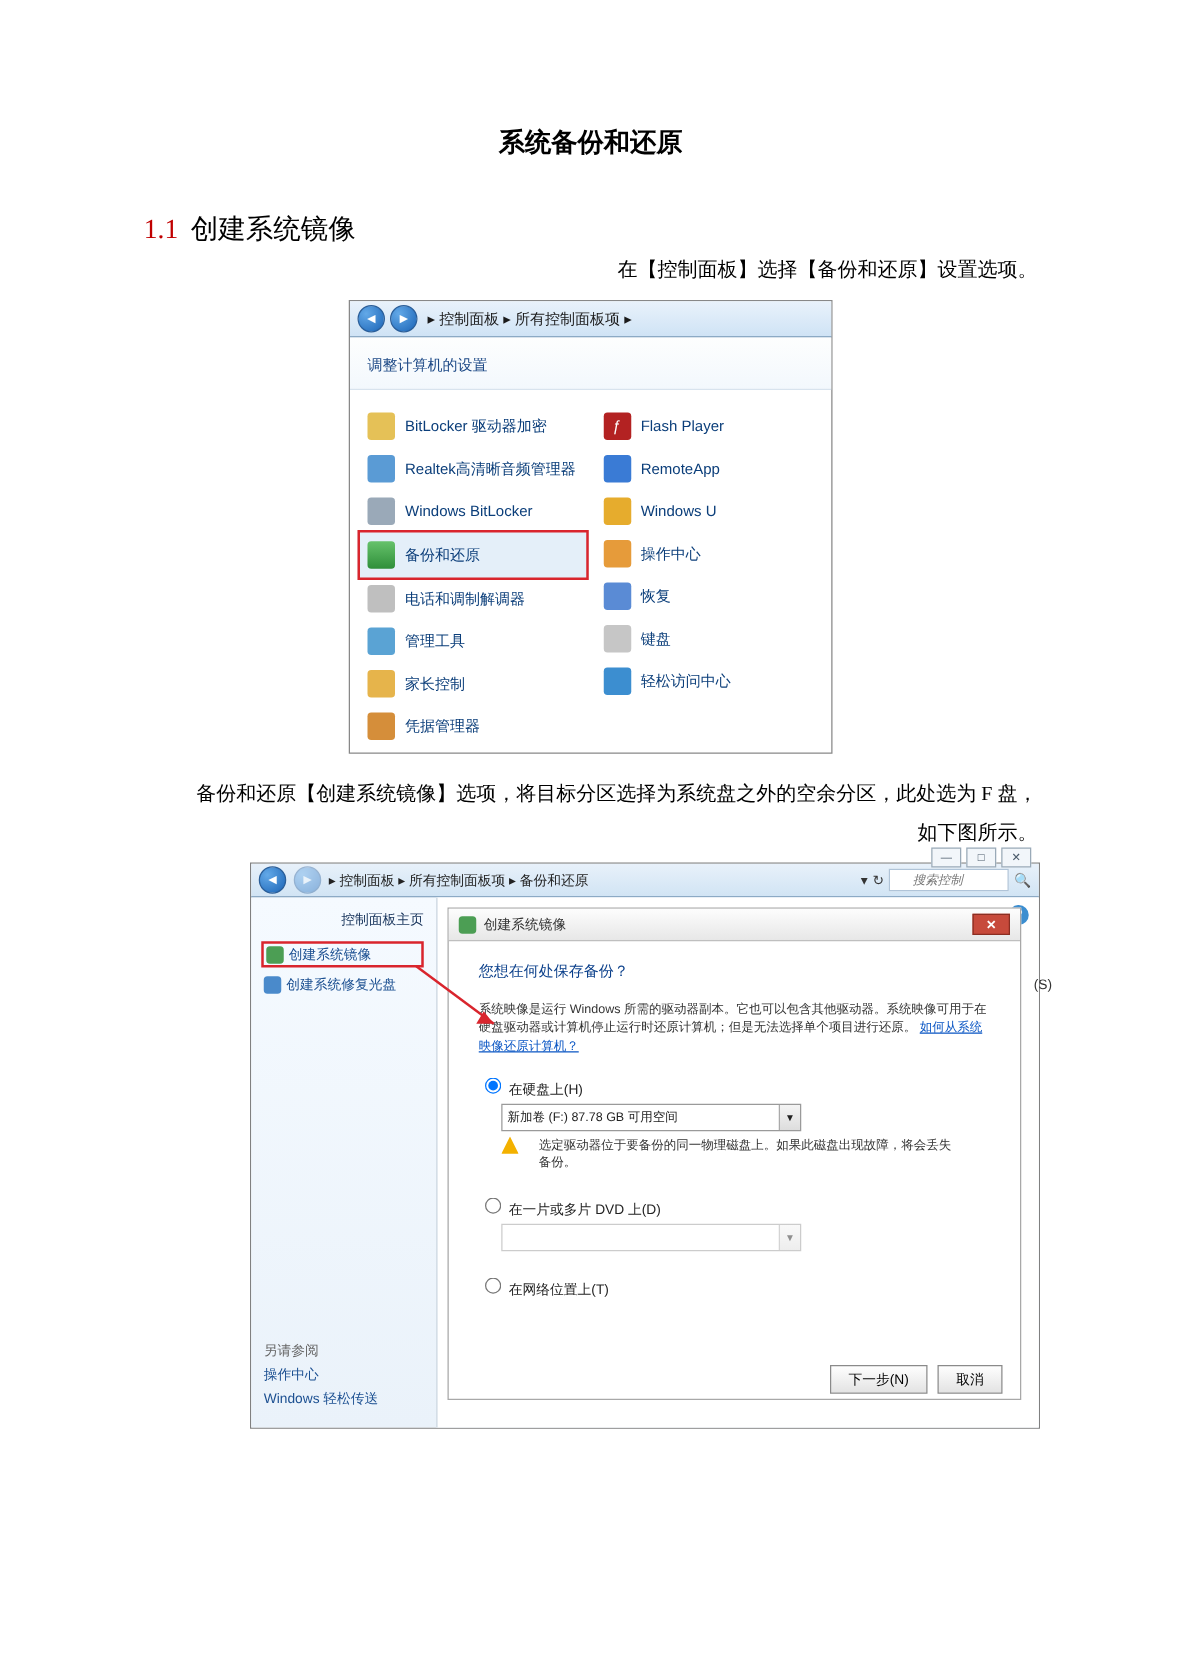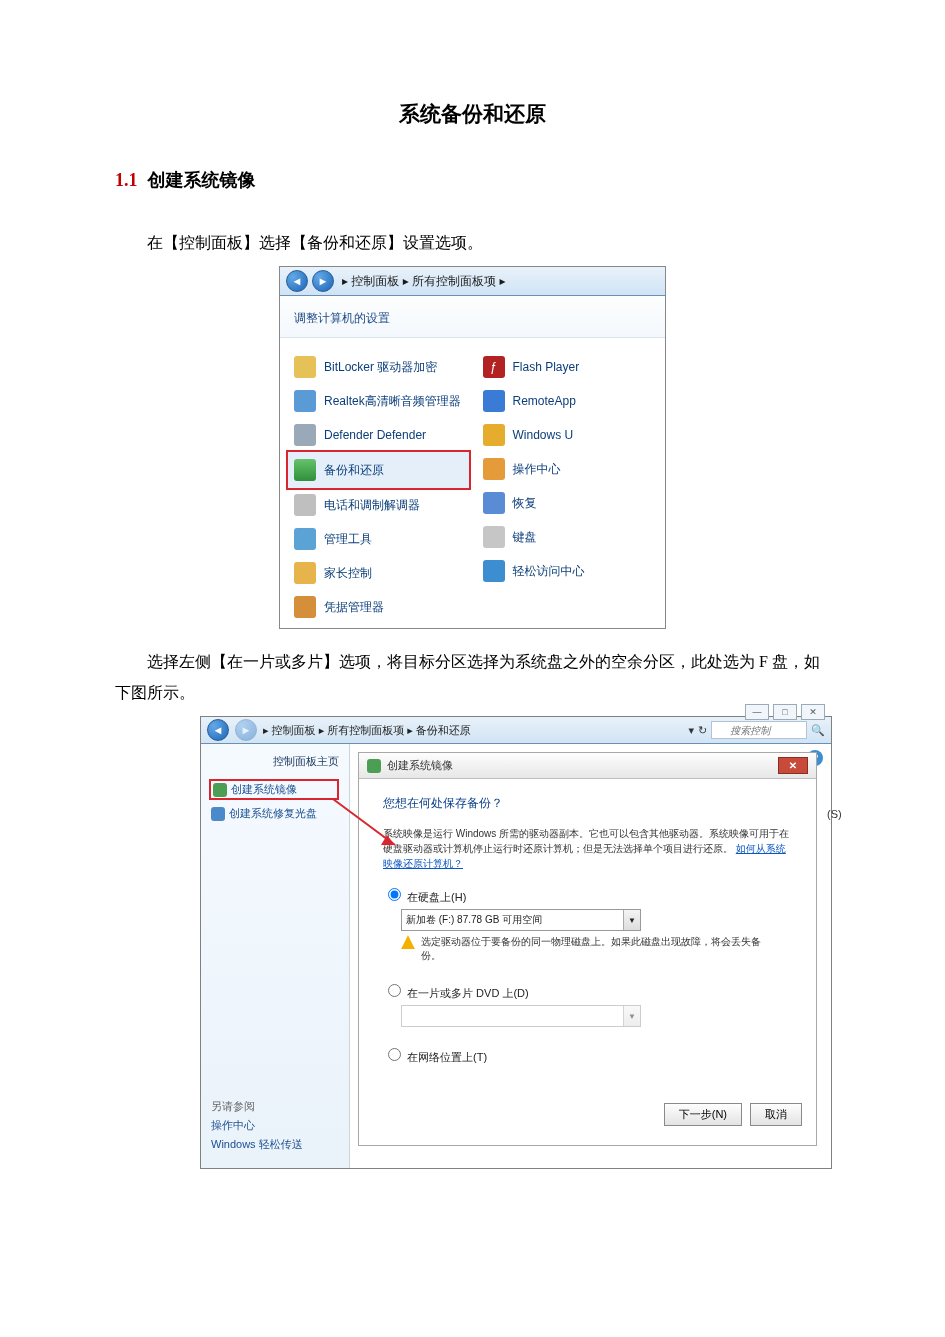--- a/index.html
+++ b/index.html
@@ -15,35 +15,36 @@
     padding: 100px 115px 0 115px;
   }
   .doc-title {
     text-align: center;
     font-family: "SimHei", "黑体", sans-serif;
     font-size: 21px;
     font-weight: bold;
     margin-bottom: 40px;
   }
   .sec-heading {
-    font-size: 18px;
-    font-weight: bold;
+    font-size: 22px;
+    font-weight: normal;
     font-family: "SimSun", "宋体", serif;
     color: #000;
-    margin-bottom: 36px;
+    margin-bottom: 4px;
   }
   .sec-heading .num {
     color: #c00000;
     margin-right: 10px;
   }
   .para {
     font-size: 16px;
     line-height: 1.9;
     text-indent: 2em;
     margin-bottom: 8px;
+    text-align: right;
   }
   
   .cp-shot {
     width: 385px;
     margin: 8px auto 18px auto;
     border: 1px solid #888;
     font-family: "Microsoft YaHei", "Segoe UI", sans-serif;
     background: #fff;
   }
   .cp-titlebar {
@@ -229,29 +230,29 @@
   .opt{margin:10px 0 18px 0;}
   .opt label{font-size:11px;}
   .opt .combo{
     margin:4px 0 4px 18px;width:230px;height:18px;
     border:1px solid #9a9a9a;background:#fff;font-size:10px;
     padding:1px 4px;display:flex;align-items:center;position:relative;text-align:right;
   }
   .combo-arrow{position:absolute;right:0;top:0;bottom:0;width:16px;
     background:linear-gradient(#f4f4f4,#ddd);border-left:1px solid #aaa;
     display:flex;align-items:center;justify-content:center;font-size:8px;}
-  .warn-row{display:flex;gap:6px;margin-left:18px;font-size:10px;color:#333;max-width:360px;justify-content:center;}
+  .warn-row{display:flex;gap:16px;margin-left:18px;font-size:10px;color:#333;max-width:360px;justify-content:center;}
   .warn-icon{width:14px;height:14px;flex-shrink:0;background:#f3b100;clip-path:polygon(50% 0,100% 100%,0 100%);}
   .browse-btn{
     display:inline-block;margin-left:4px;font-size:10px;
     border:1px solid #a8a8a8;background:linear-gradient(#fafafa,#e4e4e4);
     padding:1px 6px;color:#666;
   }
   .wizard-footer{
-    position:absolute;bottom:19px;right:14px;display:flex;gap:8px;
+    position:absolute;bottom:4px;right:14px;display:flex;gap:8px;
   }
   .wiz-btn{
     font-size:11px;border:1px solid #8a8a8a;
     background:linear-gradient(#fefefe,#e3e3e3);
     padding:3px 14px;
   }
   
   .red-arrow{
     position:absolute;top:44px;left:-28px;width:80px;height:60px;
     pointer-events:none;
@@ -281,21 +282,21 @@
           <div class="cp-item">
             <div class="cp-icon ic-bitlocker"></div>
             <span>BitLocker 驱动器加密</span>
           </div>
           <div class="cp-item">
             <div class="cp-icon ic-realtek"></div>
             <span>Realtek高清晰音频管理器</span>
           </div>
           <div class="cp-item">
             <div class="cp-icon ic-defender"></div>
-            <span>Defender Defender</span>
+            <span>Windows BitLocker</span>
           </div>
           <div class="cp-item highlight">
             <div class="cp-icon ic-backup"></div>
             <span>备份和还原</span>
           </div>
           <div class="cp-item">
             <div class="cp-icon ic-phone"></div>
             <span>电话和调制解调器</span>
           </div>
           <div class="cp-item">
@@ -337,21 +338,21 @@
             <span>键盘</span>
           </div>
           <div class="cp-item">
             <div class="cp-icon ic-ease"></div>
             <span>轻松访问中心</span>
           </div>
         </div>
     </div>
   </div>
 
-  <div class="para">选择左侧【在一片或多片】选项，将目标分区选择为系统盘之外的空余分区，此处选为 F 盘，如下图所示。</div>
+  <div class="para">备份和还原【创建系统镜像】选项，将目标分区选择为系统盘之外的空余分区，此处选为 F 盘，如下图所示。</div>
 
   <div class="bw-shot">
     <div class="win-buttons">
       <div class="win-btn">—</div>
       <div class="win-btn">□</div>
       <div class="win-btn">✕</div>
     </div>
     <div class="bw-titlebar">
       <div class="nav-btn">◄</div>
       <div class="nav-btn" style="opacity:.4">►</div>

